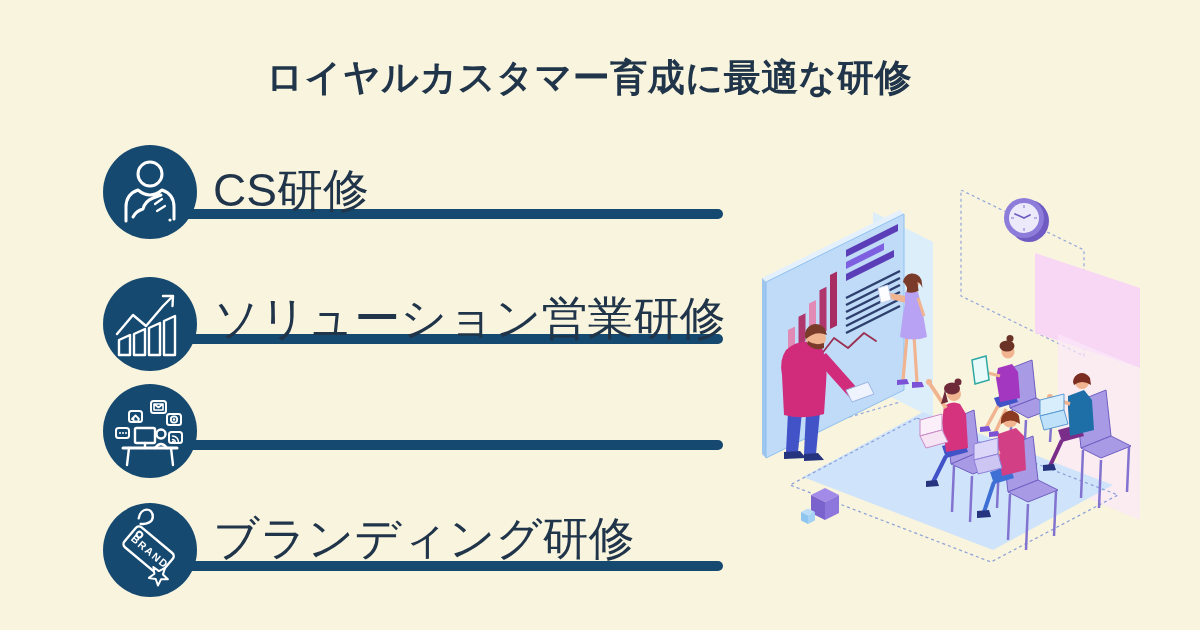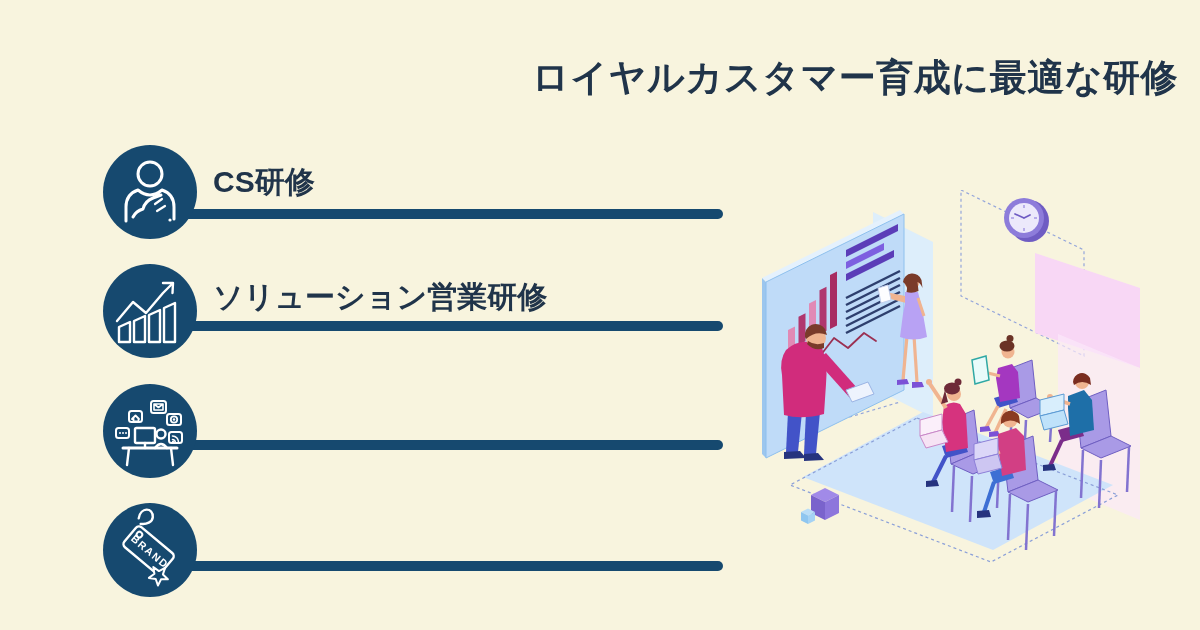--- a/index.html
+++ b/index.html
@@ -8,33 +8,33 @@
     --text:#20344a;
   }
   *{box-sizing:border-box}
   html,body{margin:0;padding:0}
   body{
     width:1200px;height:630px;position:relative;overflow:hidden;
     background:var(--background);
     font-family:"Liberation Sans","DejaVu Sans",sans-serif;
   }
   .title{
-    position:absolute;top:58px;left:0;width:1178px;text-align:right;
+    position:absolute;top:58px;left:0;width:1178px;text-align:center;
     font-size:37px;font-weight:bold;color:var(--text);letter-spacing:.5px;line-height:1.1;
   }
   .item{position:absolute;left:103px;width:620px;height:96px}
   .item-bar{
     position:absolute;left:56px;top:var(--bar,60px);width:564px;height:10px;
     border-radius:5px;background:var(--navy);
   }
   .item-icon{position:absolute;left:0;top:0;width:94px;height:94px}
   .item-icon svg{display:block}
   .item-label{
     position:absolute;left:110px;top:var(--lab,18px);
-    font-size:30px;font-weight:bold;color:var(--text);
+    font-size:46px;font-weight:normal;color:var(--text);
     white-space:nowrap;line-height:1;
   }
   .illo{position:absolute;left:758px;top:190px}
 </style>
 </head>
 <body>
 
 <div class="title">ロイヤルカスタマー育成に最適な研修</div>
 
 <div class="item" style="top:145px;--bar:64px;--lab:22px">
@@ -47,21 +47,21 @@
         <path d="M23,76 V62 Q23,49 35,45 Q41,50 47,50 Q53,50 59,45 Q71,49 71,62 V74"></path>
         <path d="M30,72 Q33,66 40,64 Q42,56 50,53 L58,50"></path>
         <path d="M50,53 l6,-4 M52,59 l7,-5 M54,66 l8,-5" stroke-width="2.2"></path>
       </g>
       <circle cx="67" cy="75" r="1.6" fill="#fff"></circle>
     </svg>
   </span>
   <div class="item-label">CS研修</div>
 </div>
 
-<div class="item" style="top:264px;--bar:57px;--lab:18px">
+<div class="item" style="top:277px;--bar:57px;--lab:18px">
   <div class="item-bar"></div>
   <span class="item-icon">
     <svg viewBox="0 0 94 94" width="94" height="94">
       <circle cx="47" cy="47" r="47" style="fill:var(--navy)"></circle>
       <g fill="none" stroke="#fff" stroke-width="2.4" stroke-linecap="round" stroke-linejoin="round">
         <path d="M16,78 V63 L27,58 V78 Z"></path>
         <path d="M31,78 V57 L42,52 V78 Z"></path>
         <path d="M46,78 V51 L57,46 V78 Z"></path>
         <path d="M61,78 V44 L72,39 V78 Z"></path>
         <polyline points="14,57 30,38 43,49 60,29 69,20"></polyline>
@@ -110,20 +110,21 @@
       <circle cx="47" cy="47" r="47" style="fill:var(--navy)"></circle>
       <g transform="rotate(40 47 47)">
         <path d="M18,30 C12,20 22,12 28,20 C31,24 28,30 23,33" fill="none" stroke="#fff" stroke-width="2.4" stroke-linecap="round"></path>
         <rect x="22" y="35" width="48" height="26" rx="4" fill="none" stroke="#fff" stroke-width="2.4"></rect>
         <circle cx="29" cy="42" r="2.8" fill="none" stroke="#fff" stroke-width="2"></circle>
         <text x="48" y="52" text-anchor="middle" font-size="10.5" font-weight="bold" letter-spacing="1.5" fill="#fff">BRAND</text>
         <path d="M70,51 L72.6,57.4 L79.5,57.9 L74.3,62.4 L75.9,69.1 L70,65.5 L64.1,69.1 L65.7,62.4 L60.5,57.9 L67.4,57.4 Z" style="fill:var(--navy)" stroke="#fff" stroke-width="2" stroke-linejoin="round"></path>
       </g>
     </svg>
   </span>
+  <div class="item-label">ブランディング研修</div>
 </div>
 
 <svg class="illo" viewBox="0 0 440 440" width="440" height="440">
 
   <g fill="none" stroke="#94a5da" stroke-width="1.2" stroke-dasharray="3 3">
     <polygon points="203,0 326,60 326,166 203,106"></polygon>
     <line x1="28" y1="246" x2="142" y2="212"></line>
   </g>
 
   <g>

